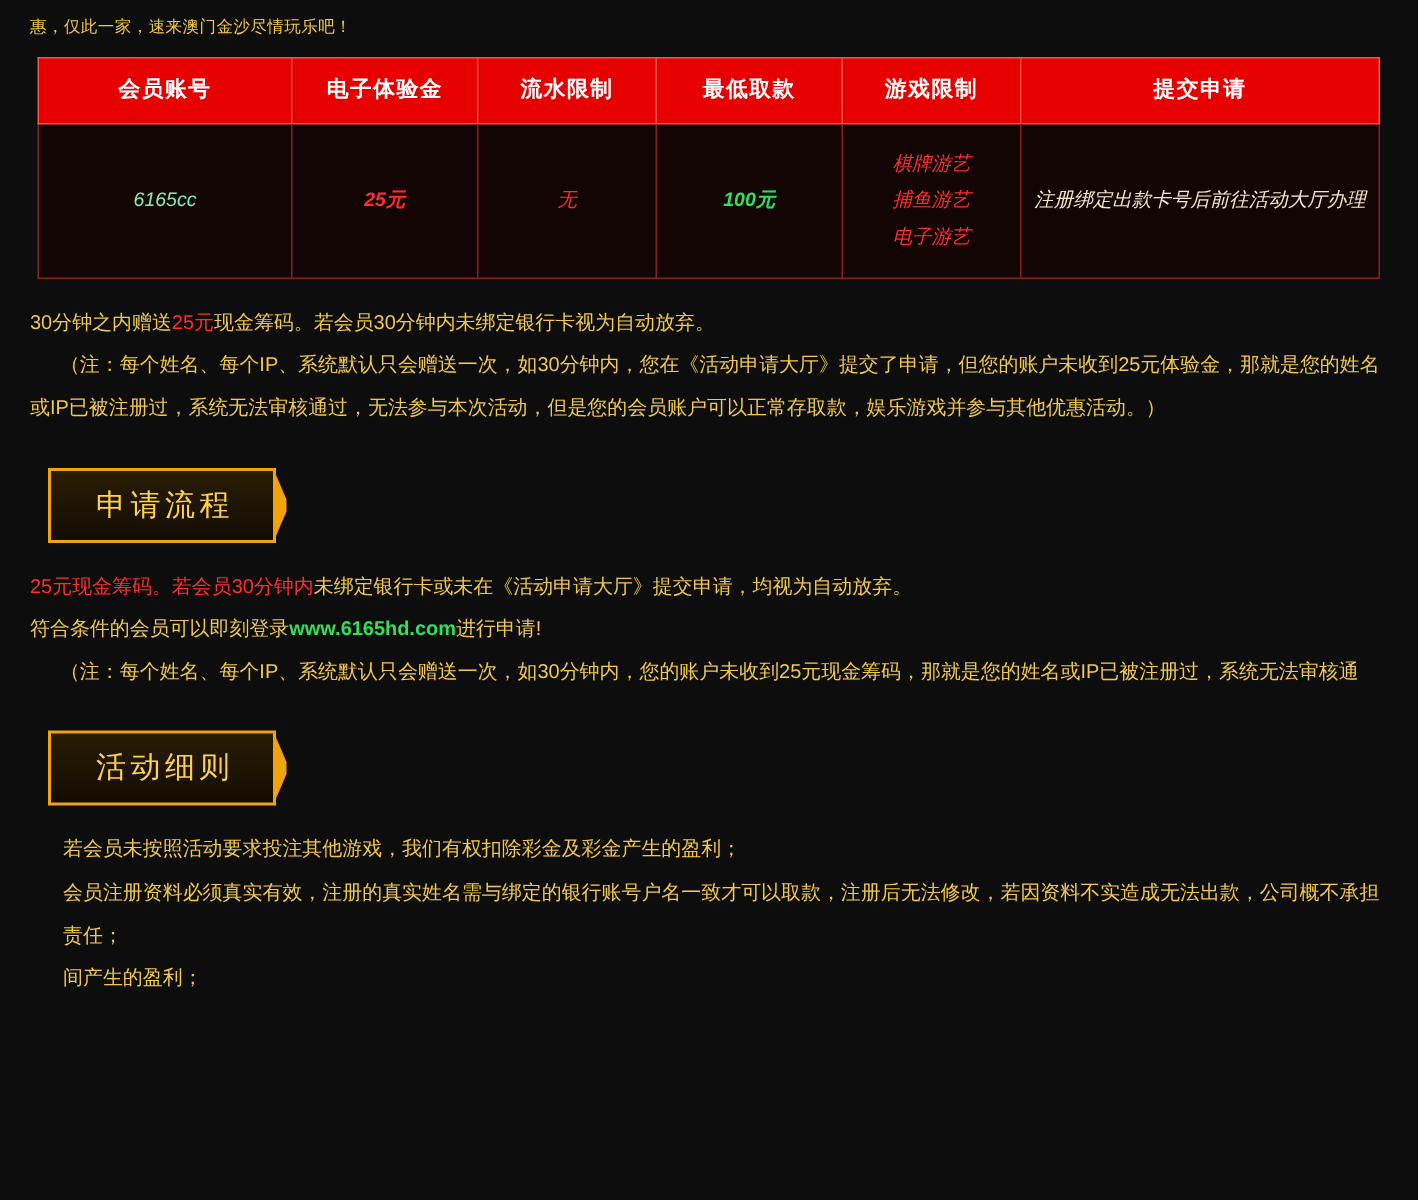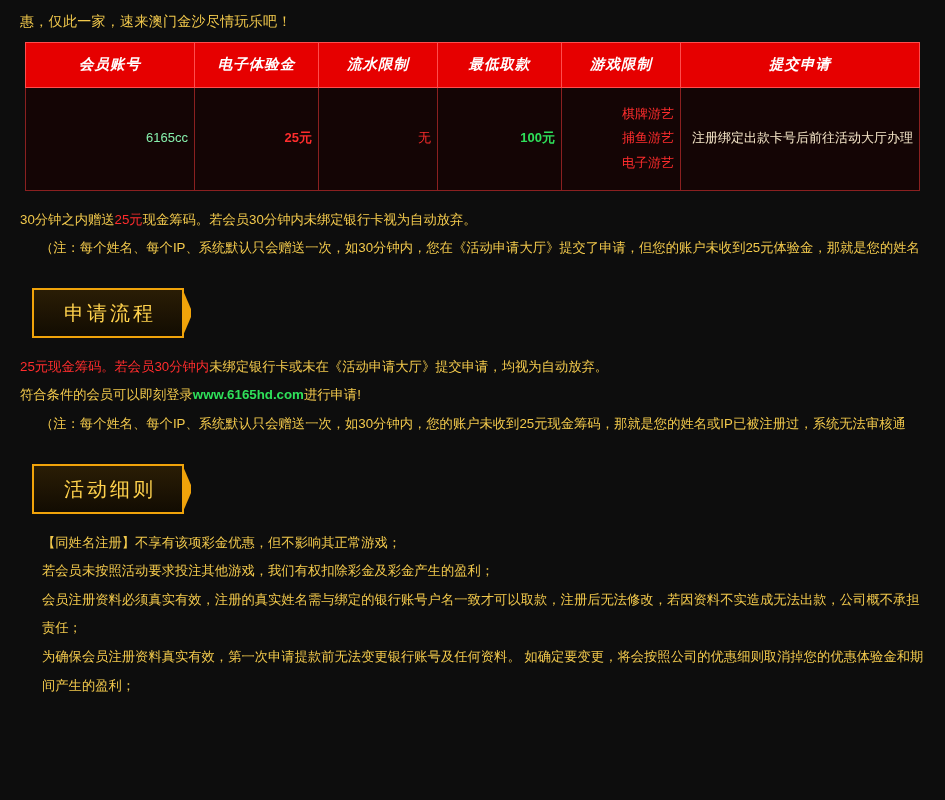--- a/index.html
+++ b/index.html
@@ -15,50 +15,50 @@
     font-size: 13px;
     line-height: 1.6;
   }
   .page {
     width: 945px;
     box-sizing: border-box;
     padding: 8px 16px 20px 16px;
   }
   .intro-line {
     color: #f2c94c;
-    font-size: 14px;
+    font-size: 11px;
     margin: 2px 0 10px 4px;
     letter-spacing: 0.3px;
   }
   
   table.promo {
     width: 895px;
     margin: 0 auto;
     border-collapse: collapse;
     border: 1px solid #b33a3a;
     background: #140505;
     table-layout: fixed;
   }
   table.promo th {
     background: #e60000;
     color: #ffffff;
     font-size: 14.5px;
     font-weight: bold;
     padding: 10px 4px;
     border: 1px solid #ff4d4d;
     letter-spacing: 1px;
-    font-style: italic;
   }
   table.promo td {
     border: 1px solid #8a2020;
-    text-align: right;
+    text-align: center;
     vertical-align: middle;
     padding: 14px 6px;
     font-size: 13px;
     height: 62px;
+    font-style: italic;
   }
   td.acct { color: #86efac; font-size: 13px; }
   td.bonus { color: #ff2d2d; font-weight: bold; font-size: 15px; }
   td.flow { color: #ff2d2d; font-size: 13.5px; }
   td.minw { color: #2fe05a; font-weight: bold; font-size: 15px; }
   td.games { color: #ff2d2d; font-size: 12.5px; line-height: 1.9; }
   td.apply { color: #f5e6c8; font-size: 13px; }
 
   
   .block {
@@ -142,36 +142,35 @@
         <td class="apply">注册绑定出款卡号后前往活动大厅办理</td>
       </tr>
     </tbody>
   </table>
 
   <div class="block">
     <div class="para">
       <span>30分钟之内赠送</span><span class="red">25元</span><span>现金筹码。若会员30分钟内未绑定银行卡视为自动放弃。</span>
     </div>
     <div class="para indent">（注：每个姓名、每个IP、系统默认只会赠送一次，如30分钟内，您在《活动申请大厅》提交了申请，但您的账户未收到25元体验金，那就是您的姓名</div>
+    <div class="para">或IP已被注册过，系统无法审核通过，无法参与本次活动，但是您的会员账户可以正常存取款，娱乐游戏并参与其他优惠活动。）</div>
   </div>
 
   <div class="sec-wrap">
     <span class="sec-head">申请流程</span>
   </div>
   <div class="block" id="sec0-body">
       <div class="para"><span class="red">25元现金筹码。若会员</span><span class="red">30分钟内</span><span>未绑定银行卡或未在《活动申请大厅》提交申请，均视为自动放弃。</span></div>
       <div class="para"><span>符合条件的会员可以即刻登录</span><span class="green">www.6165hd.com</span><span>进行申请!</span></div>
       <div class="para indent"><span>（注：每个姓名、每个IP、系统默认只会赠送一次，如30分钟内，您的账户未收到25元现金筹码，那就是您的姓名或IP已被注册过，系统无法审核通</span></div>
     </div>
 
   <div class="sec-wrap">
     <span class="sec-head">活动细则</span>
   </div>
   <div class="block details-list" id="sec1-body">
-      <div class="para"><span>【同姓名注册】不享有该项彩金优惠，但不影响其正常游戏；</span></div>
       <div class="para"><span>若会员未按照活动要求投注其他游戏，我们有权扣除彩金及彩金产生的盈利；</span></div>
       <div class="para"><span>会员注册资料必须真实有效，注册的真实姓名需与绑定的银行账号户名一致才可以取款，注册后无法修改，若因资料不实造成无法出款，公司概不承担</span></div>
       <div class="para"><span>责任；</span></div>
-      <div class="para"><span>为确保会员注册资料真实有效，第一次申请提款前无法变更银行账号及任何资料。 如确定要变更，将会按照公司的优惠细则取消掉您的优惠体验金和期</span></div>
       <div class="para"><span>间产生的盈利；</span></div>
     </div>
 
 </div>
 
 </body></html>

